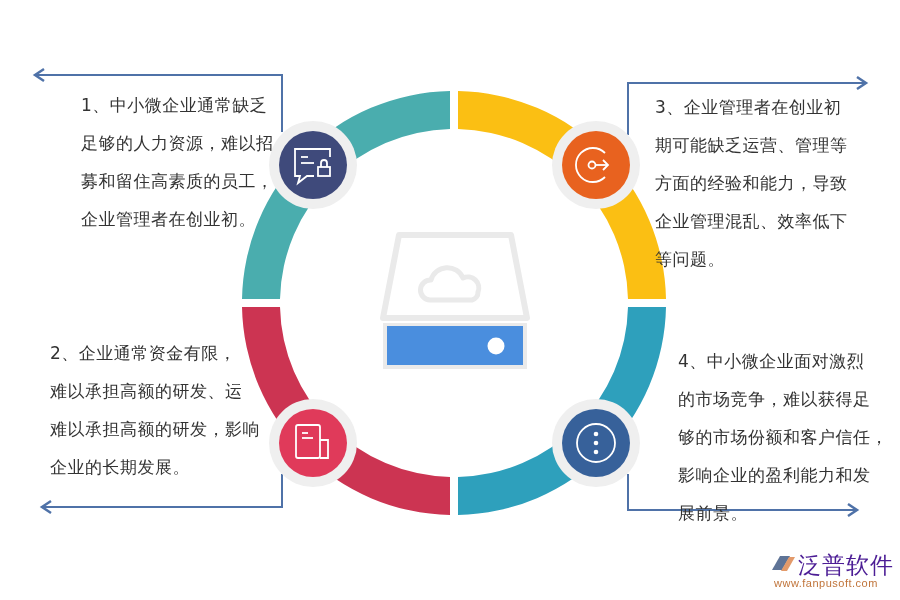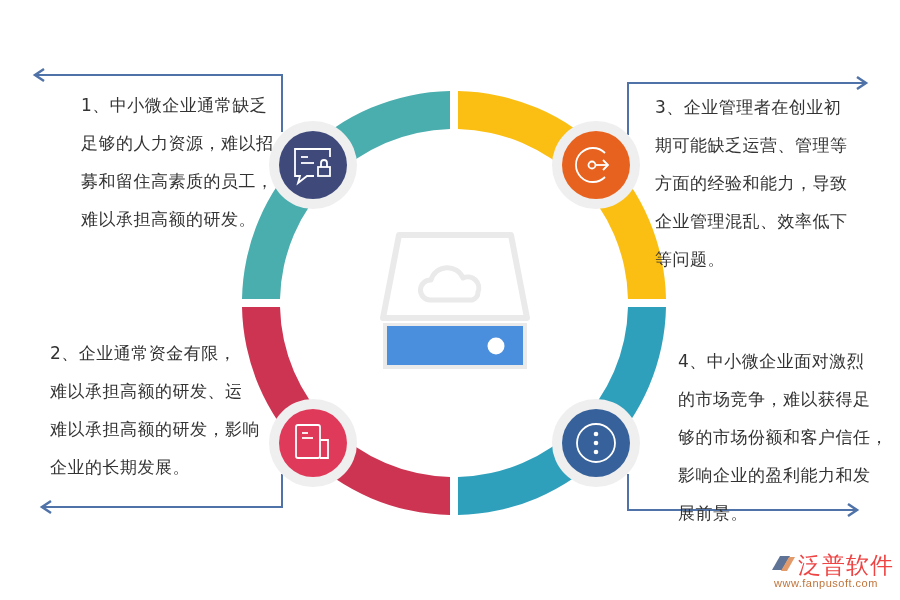--- a/index.html
+++ b/index.html
@@ -6,21 +6,21 @@
   body { width:900px; height:600px; position:relative; overflow:hidden;
          font-family:"DejaVu Sans","Liberation Sans",sans-serif; }
   #diagram { position:absolute; left:0; top:0; width:900px; height:600px; }
   .text-block { position:absolute; color:#333333; font-size:17px; line-height:38px; letter-spacing:0.5px; }
   .text-block p { margin:0; white-space:nowrap; }
   #tb1 { left:53px; top:86px;margin-left:28px; }
   #tb2 { left:50px; top:334px; }
   #tb3 { left:655px; top:88px; }
   #tb4 { left:678px; top:342px; }
   .logo { position:absolute; left:766px; top:548px; width:130px; height:46px; }
-  .logo-name { position:absolute; left:32px; top:2px; font-size:23px; color:#ef4444; letter-spacing:1px; white-space:nowrap; font-family:"DejaVu Sans",sans-serif; }
+  .logo-name { position:absolute; left:32px; top:2px; font-size:23px; color:#4c1d95; letter-spacing:1px; white-space:nowrap; font-family:"DejaVu Sans",sans-serif; }
   .logo-url { position:absolute; left:8px; top:29px; font-size:11px; color:#c0743a; white-space:nowrap; font-family:Liberation Sans, sans-serif; letter-spacing:0.5px; }
 </style>
 </head>
 <body>
 
 <svg id="diagram" viewBox="0 0 900 600" xmlns="http://www.w3.org/2000/svg">
 
   <g>
     <path fill="#4aadae" d="M 450 91 A 212 212 0 0 0 242 299 L 280 299 A 174 174 0 0 1 450 129 Z"></path>
     <path fill="#fbbf13" d="M 458 91 A 212 212 0 0 1 666 299 L 628 299 A 174 174 0 0 0 458 129 Z"></path>
@@ -95,21 +95,21 @@
   <g>
     <path d="M 772 570 L 780 556 L 790 556 L 782 570 Z" fill="#5e7396"></path>
     <path d="M 781 571 L 789 557 L 795 557 L 787 571 Z" fill="#e39a6a"></path>
   </g>
 </svg>
 
 <div class="text-block" id="tb1">
   <p>1、中小微企业通常缺乏</p>
   <p>足够的人力资源，难以招</p>
   <p>募和留住高素质的员工，</p>
-  <p>难以承担高额的研发。</p>
+  <p>企业管理者在创业初。</p>
 </div>
 
 <div class="text-block" id="tb2">
   <p>2、企业通常资金有限，</p>
   <p>难以承担高额的研发、运</p>
   <p>难以承担高额的研发，影响</p>
   <p>企业的长期发展。</p>
 </div>
 
 <div class="text-block" id="tb3">

